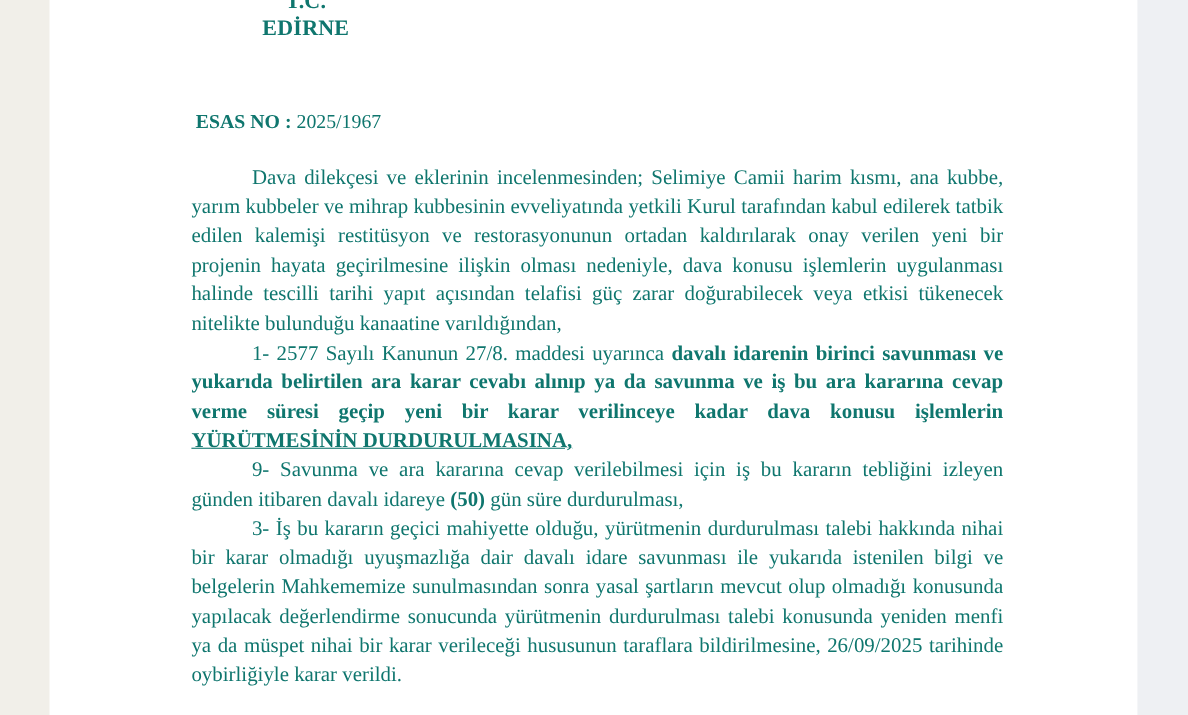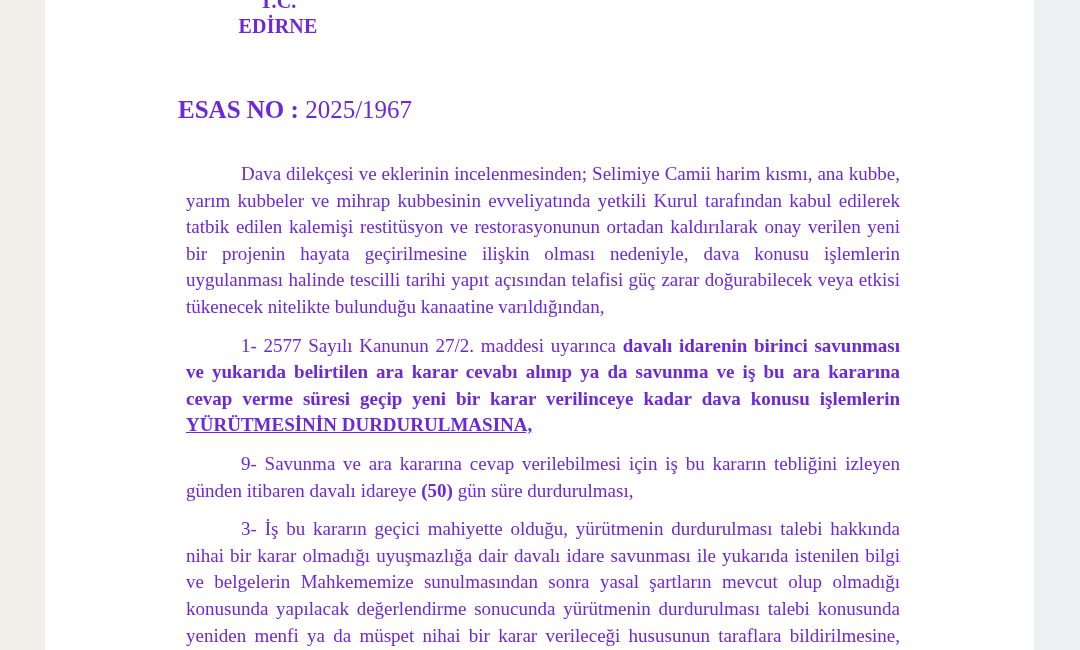--- a/index.html
+++ b/index.html
@@ -35,55 +35,55 @@
     font-weight: 700;
     font-size: 20px;
     line-height: 25px;
     letter-spacing: 0.2px;
     white-space: nowrap;
   }
   .esas-line {
     position: absolute;
     left: 178px;
     top: 98px;
-    font-size: 25px;
+    font-size: 18px;
     line-height: 24px;
     white-space: nowrap;
   }
   .esas-line .b { font-weight: 700; }
   .doc-body {
     position: absolute;
     left: 174px;
     top: 149px;
     width: 738px;
     font-size: 19px;
     line-height: 26.6px;
     text-align: justify;
   }
   .doc-body p {
-    margin: 12px;
+    margin: 0;
     padding: 0;
     text-indent: 55px;
   }
   .doc-body .b { font-weight: 700; }
   .doc-body .u { text-decoration: underline; }
 </style>
 </head>
 <body>
 
-<div class="canvas" style="color: #6d28d9; background: rgb(255, 255, 255); font-family: Liberation Serif, serif;">
+<div class="canvas" style="color: #0f766e; background: rgb(255, 255, 255); font-family: Liberation Serif, serif;">
   <div class="gutter-left" style="background: rgb(241, 239, 233);"></div>
   <div class="gutter-right" style="background: rgb(238, 240, 243);"></div>
 
   <div class="court-header">
     <div>T.C.</div>
     <div>EDİRNE</div>
   </div>
 
   <div class="esas-line"><span class="b">ESAS NO : </span><span>2025/1967</span></div>
 
   <div class="doc-body" id="doc-body">
       <p><span>Dava dilekçesi ve eklerinin incelenmesinden; Selimiye Camii harim kısmı, ana kubbe, yarım kubbeler ve mihrap kubbesinin evveliyatında yetkili Kurul tarafından kabul edilerek tatbik edilen kalemişi restitüsyon ve restorasyonunun ortadan kaldırılarak onay verilen yeni bir projenin hayata geçirilmesine ilişkin olması nedeniyle, dava konusu işlemlerin uygulanması halinde tescilli tarihi yapıt açısından telafisi güç zarar doğurabilecek veya etkisi tükenecek nitelikte bulunduğu kanaatine varıldığından,</span></p>
-      <p><span>1- 2577 Sayılı Kanunun 27/2. maddesi uyarınca </span><span class="b">davalı idarenin birinci savunması ve yukarıda belirtilen ara karar cevabı alınıp ya da savunma ve iş bu ara kararına cevap verme süresi geçip yeni bir karar verilinceye kadar dava konusu işlemlerin </span><span class="b u">YÜRÜTMESİNİN DURDURULMASINA,</span></p>
+      <p><span>1- 2577 Sayılı Kanunun 27/8. maddesi uyarınca </span><span class="b">davalı idarenin birinci savunması ve yukarıda belirtilen ara karar cevabı alınıp ya da savunma ve iş bu ara kararına cevap verme süresi geçip yeni bir karar verilinceye kadar dava konusu işlemlerin </span><span class="b u">YÜRÜTMESİNİN DURDURULMASINA,</span></p>
       <p><span>9- Savunma ve ara kararına cevap verilebilmesi için iş bu kararın tebliğini izleyen günden itibaren davalı idareye </span><span class="b">(50)</span><span> gün süre durdurulması,</span></p>
       <p><span>3- İş bu kararın geçici mahiyette olduğu, yürütmenin durdurulması talebi hakkında nihai bir karar olmadığı uyuşmazlığa dair davalı idare savunması ile yukarıda istenilen bilgi ve belgelerin Mahkememize sunulmasından sonra yasal şartların mevcut olup olmadığı konusunda yapılacak değerlendirme sonucunda yürütmenin durdurulması talebi konusunda yeniden menfi ya da müspet nihai bir karar verileceği hususunun taraflara bildirilmesine, 26/09/2025 tarihinde oybirliğiyle  karar verildi.</span></p>
     </div>
 </div>
 
 </body></html>

